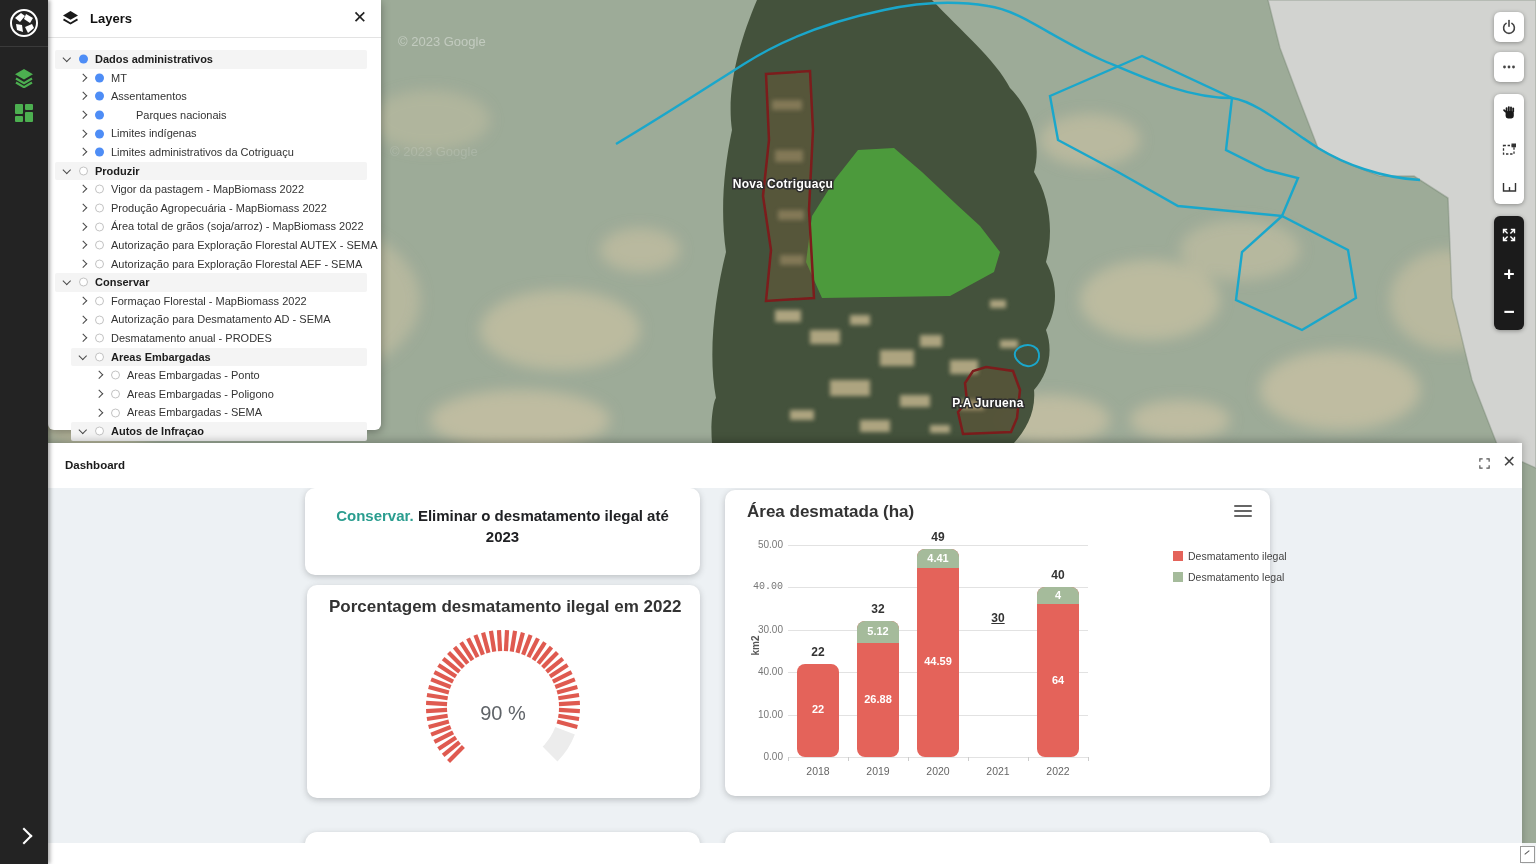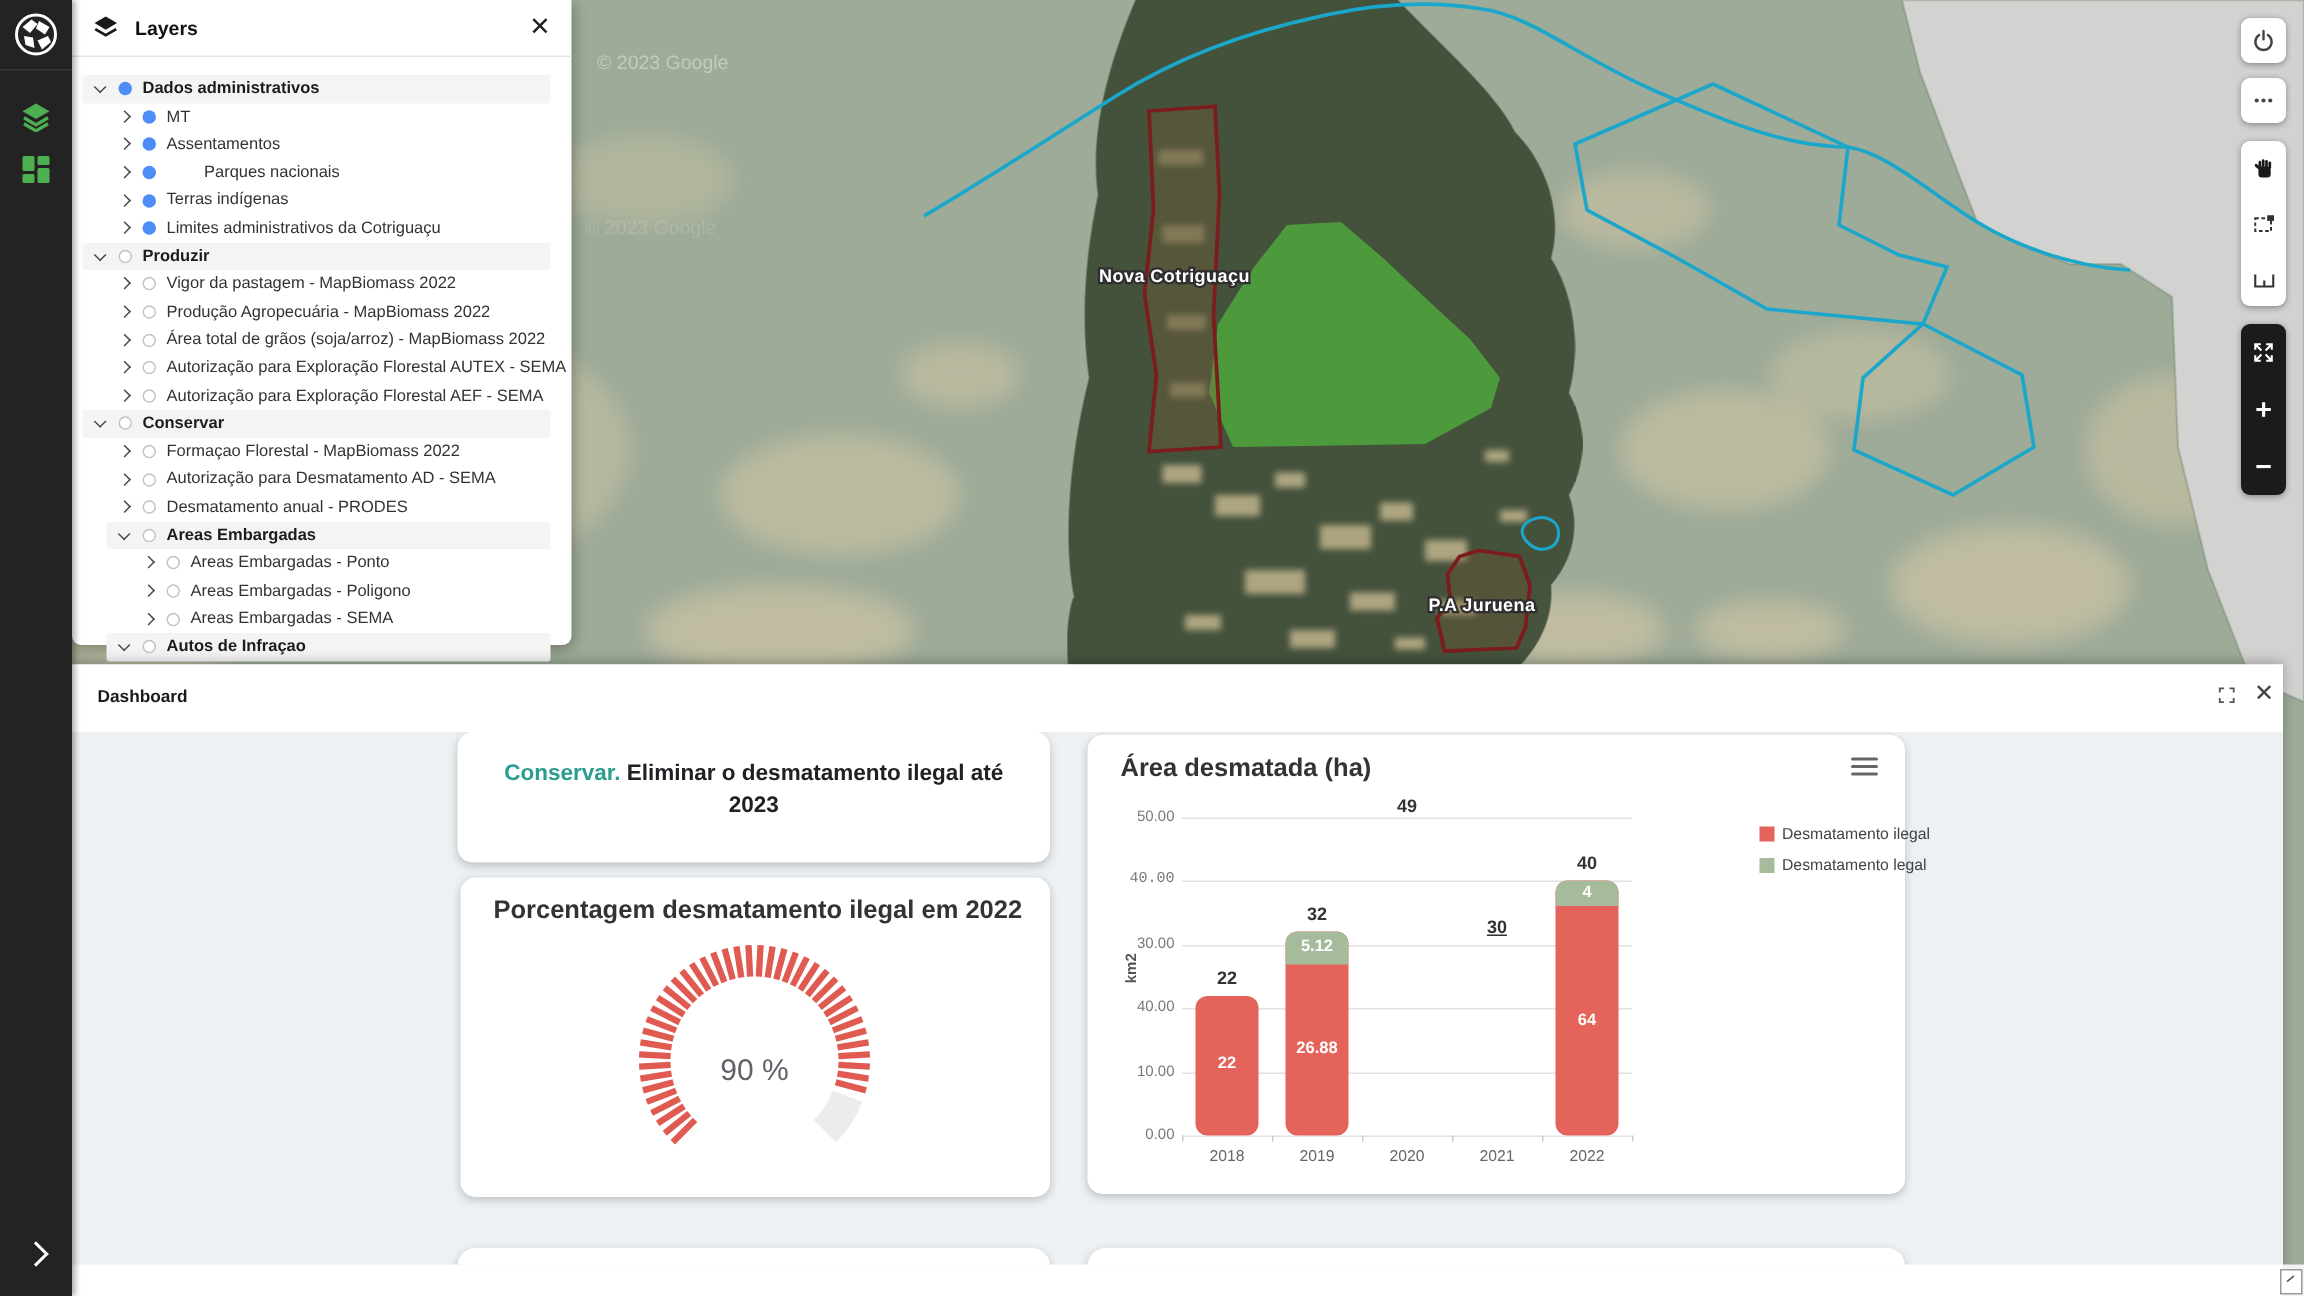--- a/index.html
+++ b/index.html
@@ -217,21 +217,21 @@
         <span class="tlb" style="left: 63px;">Assentamentos</span>
       </div>
       <div class="trow" style="top: 105.8px;">
         <span class="chev rt" style="left: 32px;"></span>
         <span class="circ on" style="left: 47px;"></span>
         <span class="tlb" style="left: 63px; margin-left: 25px;">Parques nacionais</span>
       </div>
       <div class="trow" style="top: 124.4px;">
         <span class="chev rt" style="left: 32px;"></span>
         <span class="circ on" style="left: 47px;"></span>
-        <span class="tlb" style="left: 63px;">Terras indígenas</span>
+        <span class="tlb" style="left: 63px;">Limites indígenas</span>
       </div>
       <div class="trow" style="top: 143px;">
         <span class="chev rt" style="left: 32px;"></span>
         <span class="circ on" style="left: 47px;"></span>
         <span class="tlb" style="left: 63px;">Limites administrativos da Cotriguaçu</span>
       </div>
       <div class="trow tg" style="top: 161.6px;">
         <div class="rowbg" style="left: 7px;"></div>
         <span class="chev dn" style="left: 16px;"></span>
         <span class="circ off" style="left: 31px;"></span>
@@ -468,20 +468,25 @@
           </div>
           <div class="totlb" style="left: 0px; bottom: 98.28px;">22</div>
           <div class="xtick" style="left: 0px;">2018</div>
           <div class="bar" style="left: 69px; height: 135.68px; background: rgb(228, 99, 90);">
             <div class="seg-legal" style="height: 21.7088px; background: rgb(165, 187, 155);"></div>
             <div class="seglb" style="top: 3.8544px;">5.12</div>
             <div class="seglb" style="top: 71.6944px;">26.88</div>
           </div>
           <div class="totlb" style="left: 60px; bottom: 140.68px;">32</div>
           <div class="xtick" style="left: 60px;">2019</div>
+          <div class="bar" style="left: 129px; height: 207.76px; background: rgb(228, 99, 90);">
+            <div class="seg-legal" style="height: 18.6984px; background: rgb(165, 187, 155);"></div>
+            <div class="seglb" style="top: 2.3492px;">4.41</div>
+            <div class="seglb" style="top: 106.229px;">44.59</div>
+          </div>
           <div class="totlb" style="left: 120px; bottom: 212.76px;">49</div>
           <div class="xtick" style="left: 120px;">2020</div>
           <div class="totlb" style="left: 180px; bottom: 132.2px; text-decoration: underline;">30</div>
           <div class="xtick" style="left: 180px;">2021</div>
           <div class="bar" style="left: 249px; height: 169.6px; background: rgb(228, 99, 90);">
             <div class="seg-legal" style="height: 16.96px; background: rgb(165, 187, 155);"></div>
             <div class="seglb" style="top: 1.48px;">4</div>
             <div class="seglb" style="top: 86.28px;">64</div>
           </div>
           <div class="totlb" style="left: 240px; bottom: 174.6px;">40</div>

